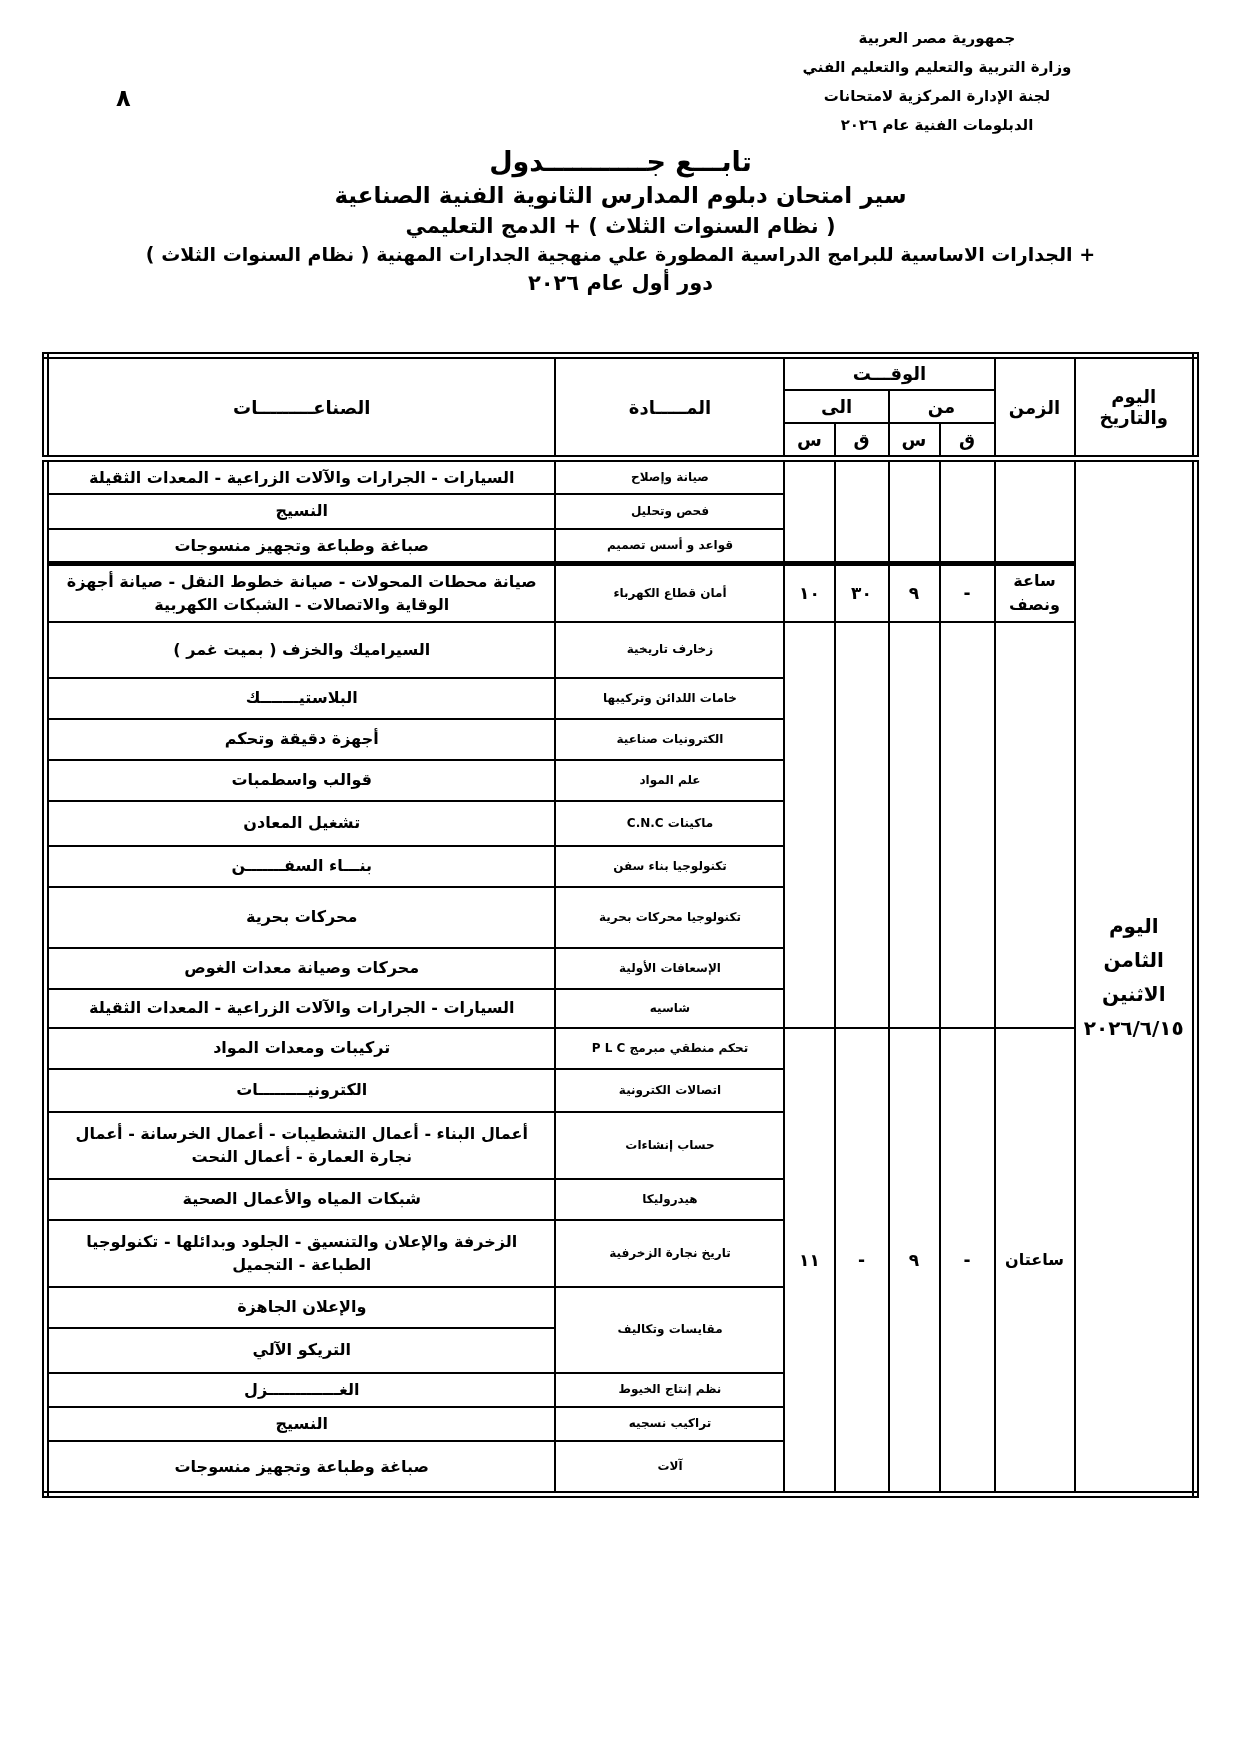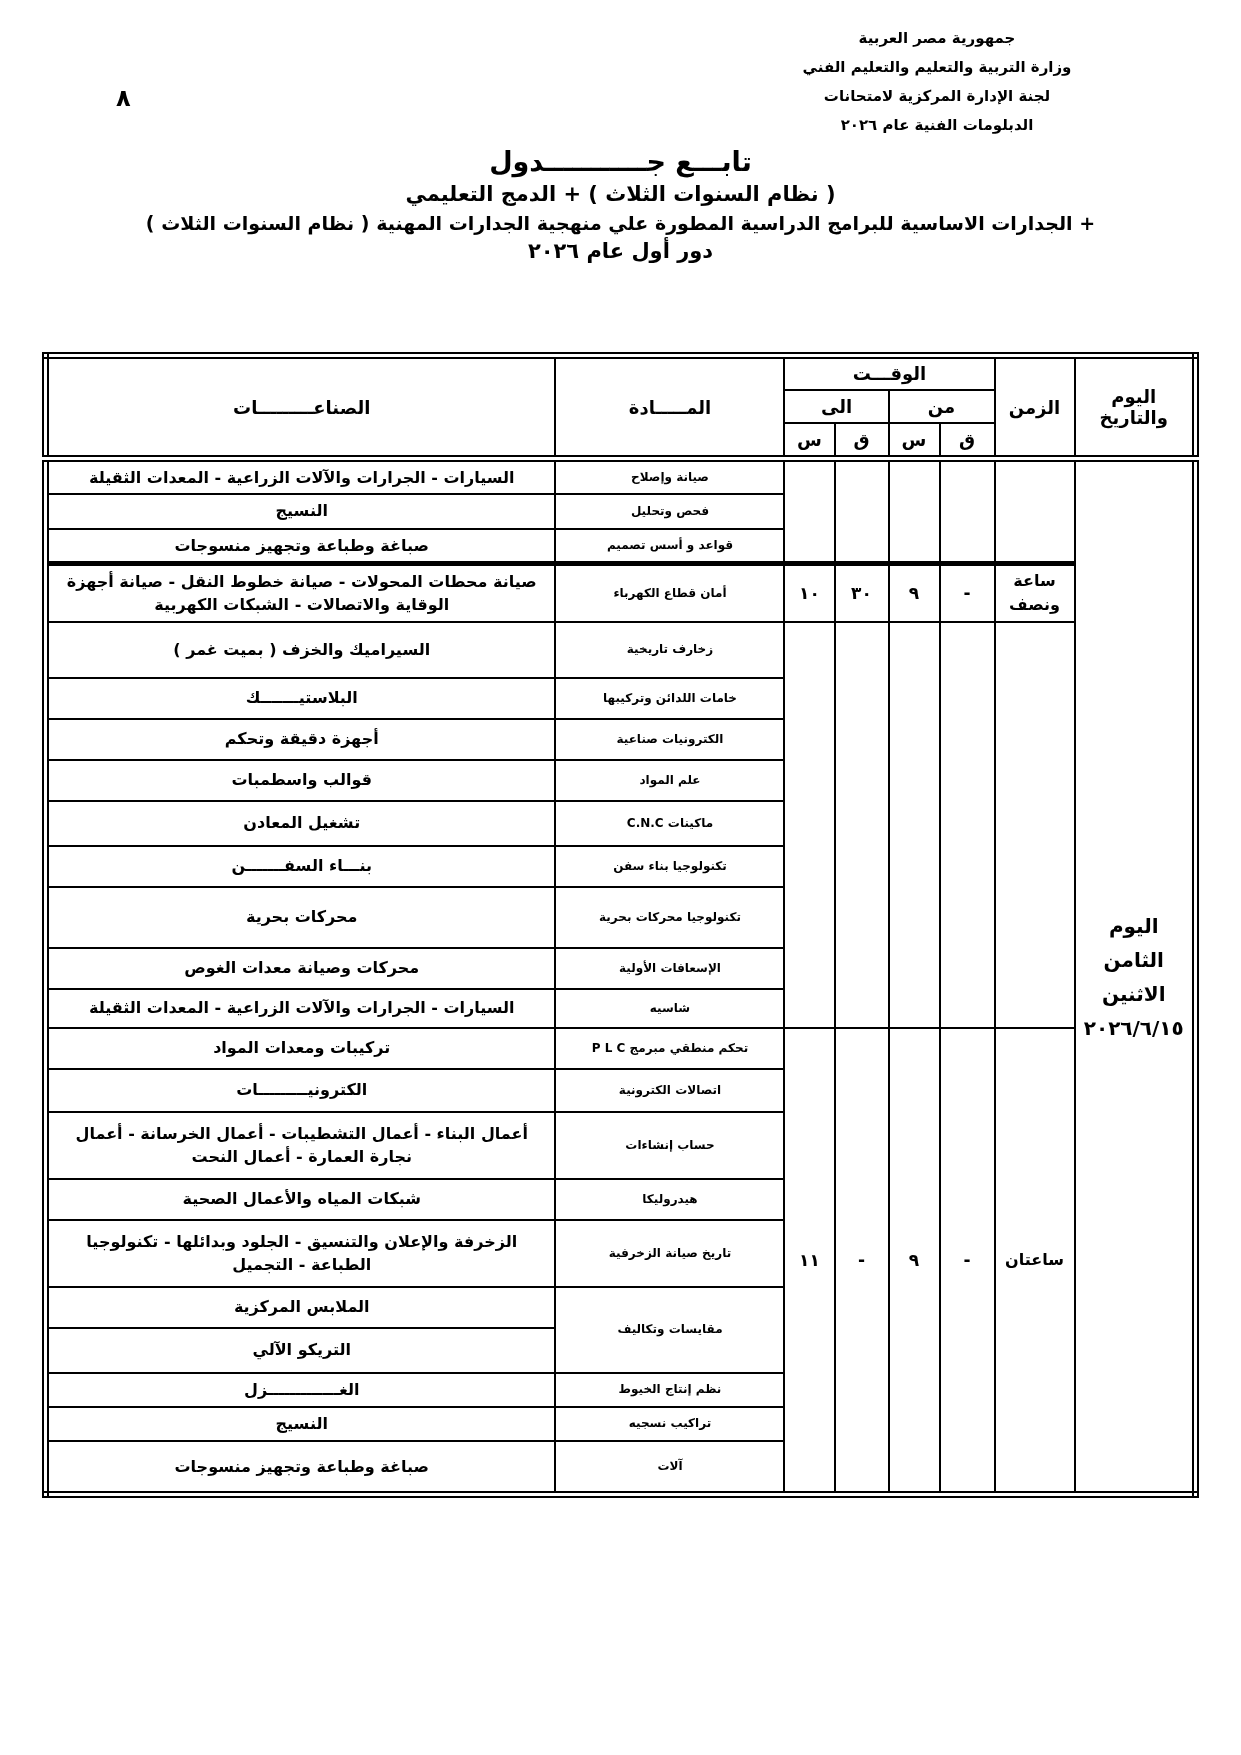--- a/index.html
+++ b/index.html
@@ -88,20 +88,21 @@
 
   <div class="letterhead">
     <div>جمهورية مصر العربية</div>
     <div>وزارة التربية والتعليم والتعليم الفني</div>
     <div class="u">لجنة الإدارة المركزية لامتحانات</div>
     <div class="u">الدبلومات الفنية عام ٢٠٢٦</div>
   </div>
 
   <div class="title-block">
     <div class="t1">تابـــع جـــــــــــدول</div>
+    <div class="t2">سير امتحان  دبلوم المدارس الثانوية الفنية  الصناعية</div>
     <div class="t3">( نظام السنوات الثلاث ) +  الدمج التعليمي</div>
     <div class="t4">+ الجدارات الاساسية للبرامج الدراسية المطورة علي منهجية الجدارات المهنية ( نظام السنوات الثلاث )</div>
     <div class="t6">دور أول عام ٢٠٢٦</div>
   </div>
 
   <table class="sched">
     <colgroup>
       <col style="width:121px">
       <col style="width:80px">
       <col style="width:55px">
@@ -220,26 +221,26 @@
     </tr>
     <tr style="height:67px">
       <td class="c-sub">حساب إنشاءات</td>
       <td class="c-ind">أعمال البناء - أعمال التشطيبات - أعمال الخرسانة - أعمال نجارة العمارة - أعمال النحت</td>
     </tr>
     <tr style="height:41px">
       <td class="c-sub">هيدروليكا</td>
       <td class="c-ind">شبكات المياه والأعمال الصحية</td>
     </tr>
     <tr style="height:67px">
-      <td class="c-sub">تاريخ صيانة الزخرفية</td>
+      <td class="c-sub">تاريخ نجارة الزخرفية</td>
       <td class="c-ind">الزخرفة والإعلان والتنسيق - الجلود وبدائلها - تكنولوجيا الطباعة - التجميل</td>
     </tr>
     <tr style="height:41px">
       <td rowspan="2" class="c-sub">مقايسات وتكاليف</td>
-      <td class="c-ind">الملابس المركزية</td>
+      <td class="c-ind">والإعلان الجاهزة</td>
     </tr>
     <tr style="height:45px">
       <td class="c-ind">التريكو الآلي</td>
     </tr>
     <tr style="height:34px">
       <td class="c-sub">نظم إنتاج الخيوط</td>
       <td class="c-ind">الغـــــــــــــزل</td>
     </tr>
     <tr style="height:34px">
       <td class="c-sub">تراكيب نسجيه</td>

